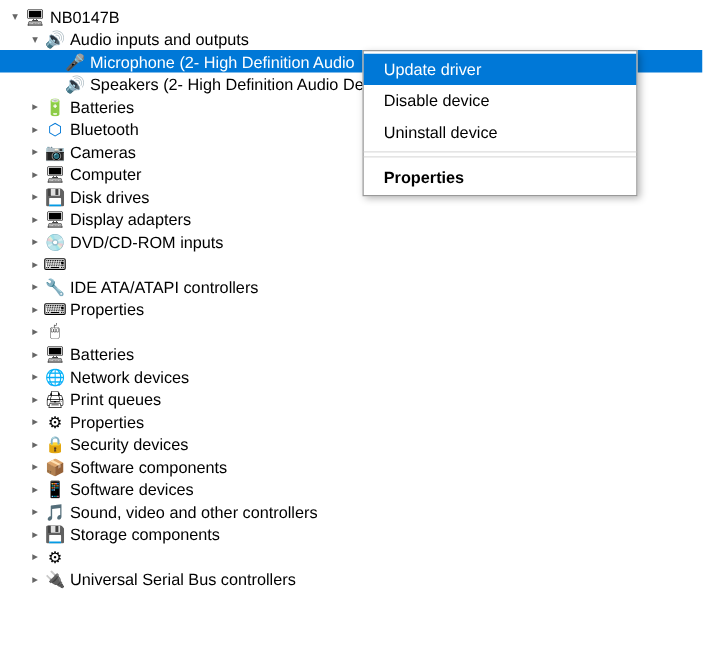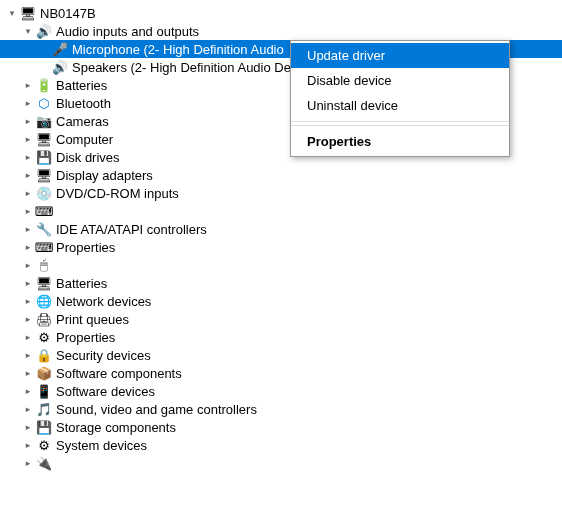--- a/index.html
+++ b/index.html
@@ -227,38 +227,38 @@
 
     <div class="tree-item indent-1">
       <span class="expander collapsed"></span>
       <span class="icon">📱</span>
       <span class="item-label">Software devices</span>
     </div>
 
     <div class="tree-item indent-1">
       <span class="expander collapsed"></span>
       <span class="icon">🎵</span>
-      <span class="item-label">Sound, video and game controllers</span>
+      <span class="item-label">Sound, video and other controllers</span>
     </div>
 
     <div class="tree-item indent-1">
       <span class="expander collapsed"></span>
       <span class="icon">💾</span>
       <span class="item-label">Storage components</span>
     </div>
 
     <div class="tree-item indent-1">
       <span class="expander collapsed"></span>
       <span class="icon">⚙</span>
-      <span class="item-label">System devices</span>
     </div>
 
     <div class="tree-item indent-1">
       <span class="expander collapsed"></span>
       <span class="icon">🔌</span>
+      <span class="item-label">Universal Serial Bus controllers</span>
     </div>
   </div>
 
   <div class="context-menu">
     <div class="context-menu-item active">Update driver</div>
     <div class="context-menu-item">Disable device</div>
     <div class="context-menu-item">Uninstall device</div>
     <div class="context-menu-separator"></div>
     <div class="context-menu-separator"></div>
     <div class="context-menu-item bold">Properties</div>

